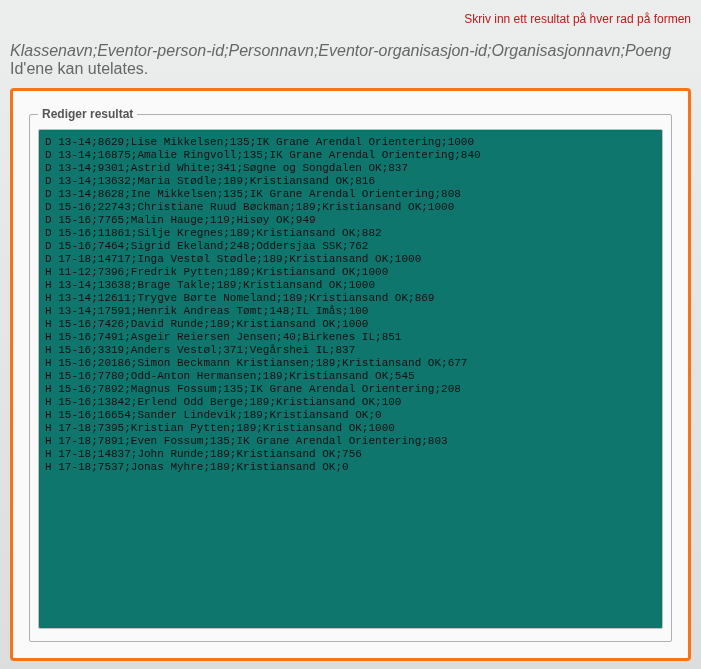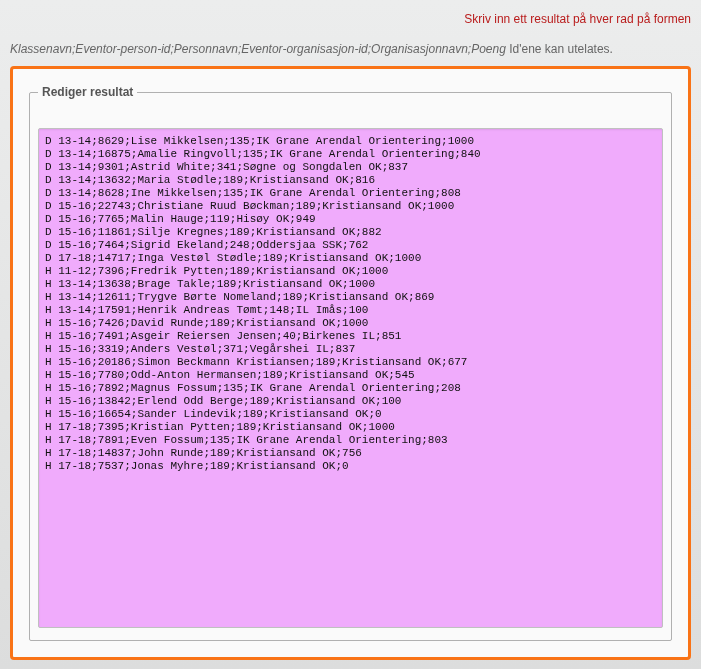--- a/index.html
+++ b/index.html
@@ -21,21 +21,21 @@
     font-weight: bold;
     color: #444;
   }
   .sub1 {
     font-size: 12px;
     color: #b91c1c;
     margin: 4px 0 16px 0;
     text-align: right;
   }
   .sub2 {
-    font-size: 12px;
+    font-size: 16px;
     color: #666;
     margin: 4px 0 10px 0;
   }
   .sub2 .italic { font-style: italic; }
 
   .panel {
     background: #fafafa;
     border: 3px solid #f97316;
     border-radius: 4px;
     box-sizing: border-box;
@@ -53,33 +53,32 @@
     font-weight: bold;
     color: #555;
     padding: 0 4px;
   }
 
   .resultbox {
     font-family: "Courier New", Courier, monospace;
     font-size: 11px;
     line-height: 13px;
     color: #111;
-    background: #f0abfc;
+    background: #0f766e;
     border: 1px solid #c0c0c0;
     border-radius: 2px;
     box-shadow: inset 0 1px 2px rgba(0,0,0,0.08);
     box-sizing: border-box;
     width: 100%;
     height: 500px;
     padding: 6px 6px;
     overflow-y: scroll;
     white-space: pre;
     resize: none;
     outline: none;
-    margin-top: 21px;
   }
 
   .buttons {
     display: flex;
     justify-content: flex-end;
     gap: 8px;
     margin: 10px 4px 0 0;
   }
   .btn {
     display: inline-block;

